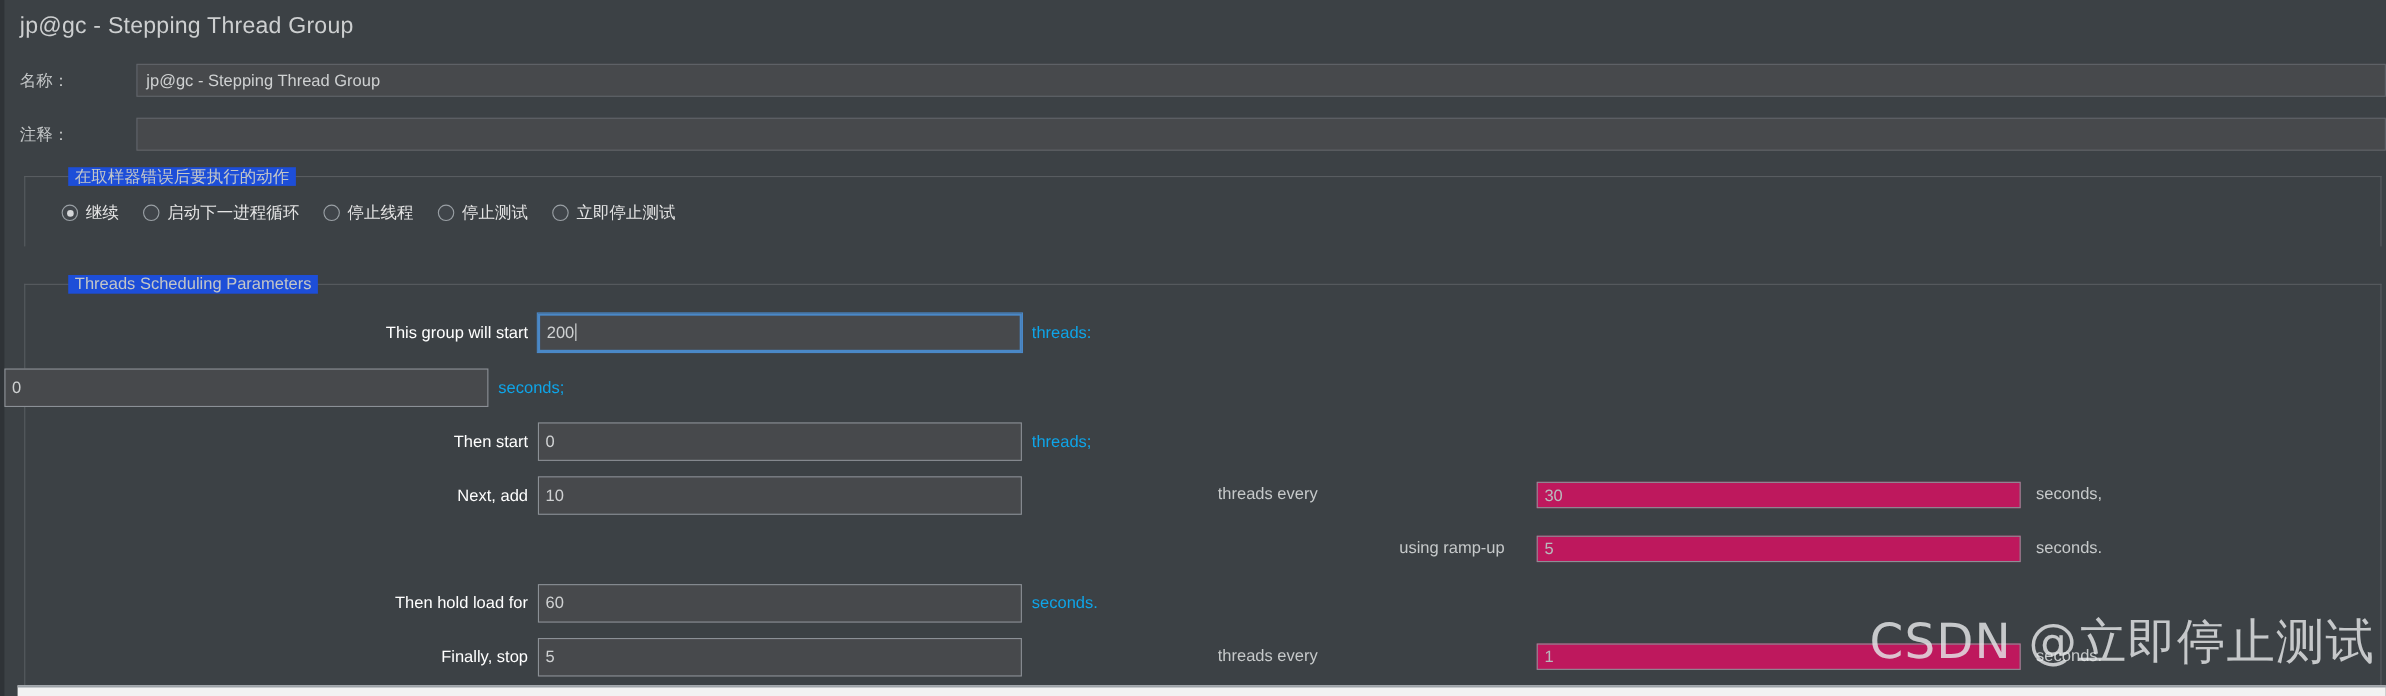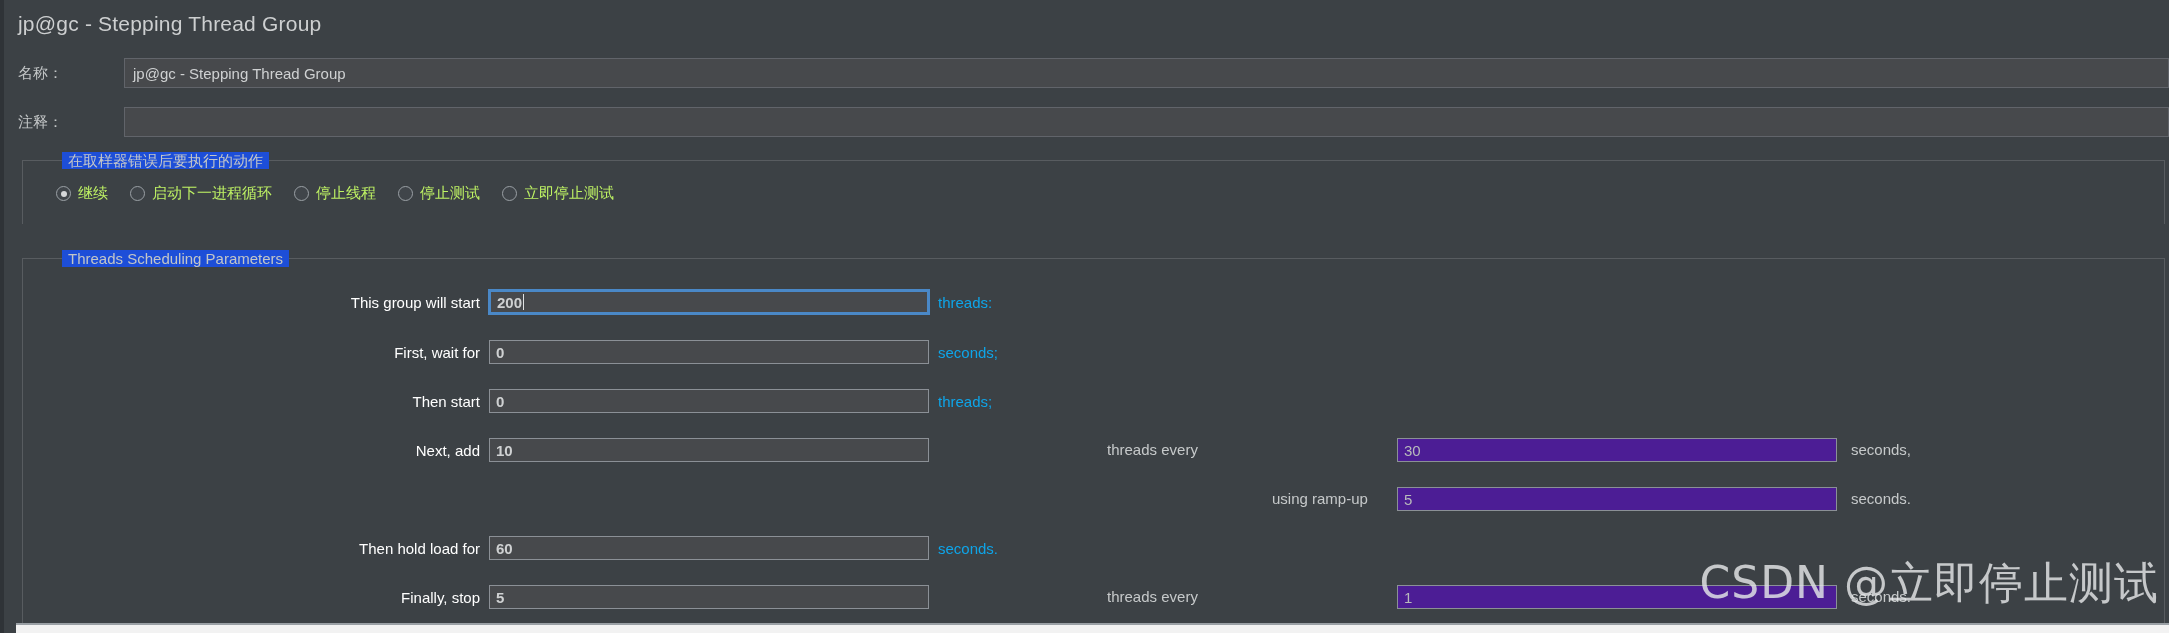--- a/index.html
+++ b/index.html
@@ -128,21 +128,21 @@
     position: absolute;
     left: 3.5px;
     top: 3.5px;
     width: 6px;
     height: 6px;
     border-radius: 50%;
     background: #d5d7d9;
   }
   .radio-label {
     font-size: 15px;
-    color: #bef264;
+    color: #e5e5e5;
   }
 
   
   .sched-row {
     position: absolute;
     left: 0;
     right: 0;
     height: 24px;
     display: flex;
     align-items: center;
@@ -151,33 +151,32 @@
     width: 485px;
     text-align: right;
     padding-right: 9px;
     box-sizing: border-box;
     font-size: 15px;
     color: #ffffff;
     white-space: nowrap;
   }
   .num-input {
     width: 440px;
-    height: 24px;
+    height: 35px;
     background: #47494c;
     border: 1px solid #8b9096;
     box-sizing: border-box;
     font-size: 15px;
     color: #cfd1d2;
     display: flex;
     align-items: center;
     padding-left: 6px;
     white-space: nowrap;
     position: relative;
     flex: none;
-    font-weight: bold;
   }
   .num-input.focused {
     border: 2px solid #4a88c7;
     outline: 1px solid #4a88c7;
     outline-offset: 0px;
     background: #47494c;
   }
   .caret {
     display: inline-block;
     width: 1px;
@@ -198,21 +197,21 @@
     color: #c6c9ca;
     white-space: nowrap;
     top: 0;
     line-height: 24px;
   }
   .right-input {
     position: absolute;
     top: 0;
     width: 440px;
     height: 24px;
-    background: #4c1d95;
+    background: #be185d;
     border: 1px solid #8b9096;
     box-sizing: border-box;
     font-size: 15px;
     color: #b8babc;
     display: flex;
     align-items: center;
     padding-left: 6px;
     white-space: nowrap;
   }
   .right-unit {
@@ -307,21 +306,20 @@
   <div class="sched-row" style="top:290px;">
     <div class="lbl-left">This group will start</div>
     <div class="num-input focused">
         <span>200</span>
         <span class="caret"></span>
       </div>
     <div class="unit">threads:</div>
   </div>
 
   <div class="sched-row" style="top:340px;">
-    <div class="lbl-left">First, wait for</div>
     <div class="num-input">0</div>
     <div class="unit">seconds;</div>
   </div>
 
   <div class="sched-row" style="top:389px;">
     <div class="lbl-left">Then start</div>
     <div class="num-input">0</div>
     <div class="unit">threads;</div>
   </div>
 

